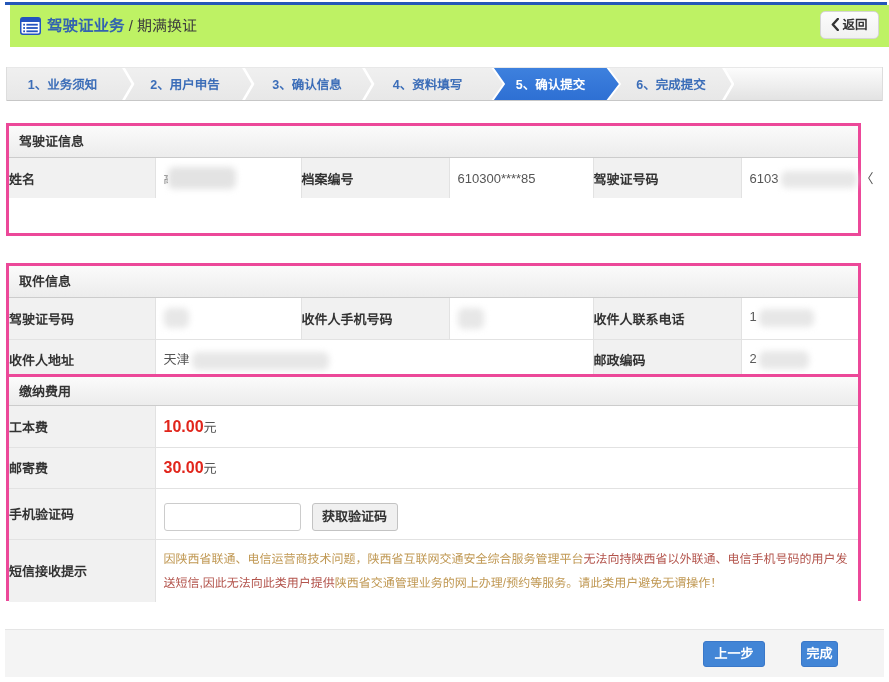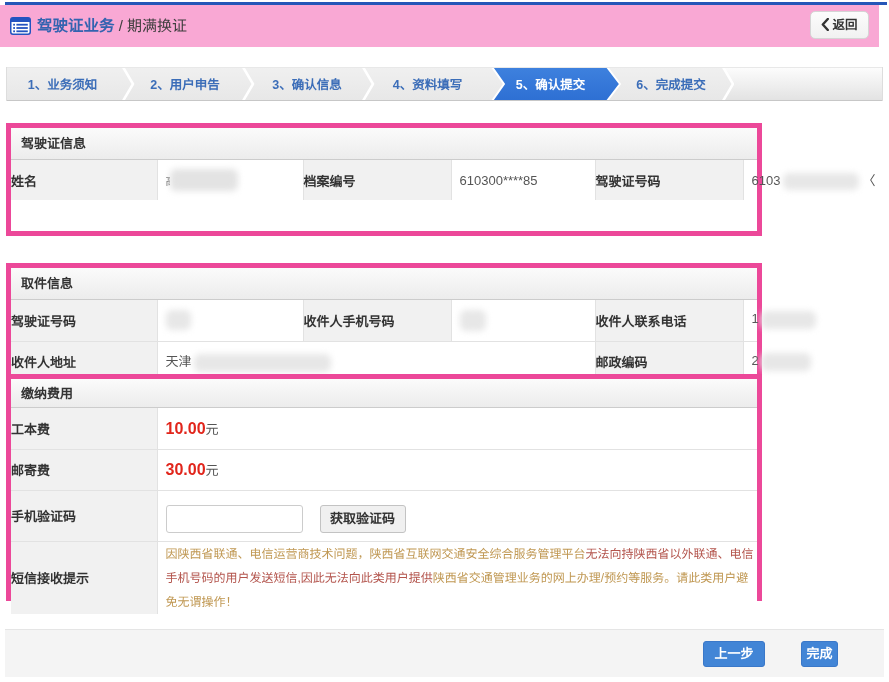--- a/index.html
+++ b/index.html
@@ -3,46 +3,46 @@
 <meta charset="utf-8">
 <title>期满换证</title>
 <style>
 * { margin:0; padding:0; box-sizing:border-box; }
 html,body { width:889px; height:682px; background:#fff; font-family:"Liberation Sans", sans-serif; }
 #page { position:relative; width:889px; height:682px; overflow:hidden; }
 .abs { position:absolute; }
 
 
 #blueline { left:5px; top:2px; width:882px; height:3px; background:#2557b8; }
-#tophead { left:0; top:5px; width:879px; height:42px; background:#f9a8d4; }
+#tophead { left:10px; top:5px; width:879px; height:42px; background:#bef264; }
 #ticon { position:absolute; left:10px; top:12px; }
 #ttitle { position:absolute; left:37px; top:0; height:41px; line-height:41px; font-size:15px; color:#3d3d3d; }
 #ttitle b { color:#3363b0; font-size:15.5px; }
 #backbtn { position:absolute; right:10px; top:6px; width:59px; height:28px; background:linear-gradient(180deg,#fcfcfc,#f1f1f1); border:1px solid #d5d5d5; border-radius:5px; font-size:12.5px; font-weight:bold; color:#333; text-align:center; line-height:26px; }
 
 
-.box { left:6px; width:756px; background:#fff; border:5px solid #ec4899; }
+.box { left:6px; width:855px; background:#fff; border:3px solid #ec4899; }
 .boxhead { height:31px; line-height:31px; background:linear-gradient(180deg,#fbfbfb,#ececec); border-bottom:1px solid #ccc; padding-left:10px; font-weight:bold; font-size:13px; color:#333; }
 table.grid { width:100%; border-collapse:collapse; table-layout:fixed; }
 table.grid td { border:1px solid #e2e2e2; font-size:13px; vertical-align:middle; }
 table.grid tr td:first-child { border-left:none; }
 table.grid tr td:last-child { border-right:none; }
 table.grid tr:first-child td { border-top:none; }
 table.grid tr:last-child td { border-bottom:none; }
 td.lbl { background:#f1f1f1; text-align:left; padding-right:6px; font-weight:bold; color:#333; font-size:12.5px; }
 td.val { background:#fff; color:#555; padding-left:8px; white-space:nowrap; }
 .blur { display:inline-block; vertical-align:middle; background:#e7e7e7; border-radius:6px; filter:blur(3px); }
 
 
 #footer { left:5px; top:629px; width:879px; height:48px; background:#f4f4f4; border-top:1px solid #e5e5e5; }
 .bluebtn { position:absolute; top:11px; height:26px; background:#4285d6; border:1px solid #3a78c9; border-radius:3px; color:#fff; font-size:13px; font-weight:bold; text-align:center; line-height:24px; }
 
 
 #vcinput { position:absolute; left:8px; top:14px; width:137px; height:28px; border:1px solid #ccc; border-radius:3px; background:#fff; }
-#vcbtn { position:absolute; left:162px; top:14px; width:86px; height:28px; background:#f0f0f0; border:1px solid #c3c3c3; border-radius:3px; font-size:13px; font-weight:bold; color:#333; text-align:center; line-height:26px; }
+#vcbtn { position:absolute; left:156px; top:14px; width:86px; height:28px; background:#f0f0f0; border:1px solid #c3c3c3; border-radius:3px; font-size:13px; font-weight:bold; color:#333; text-align:center; line-height:26px; }
 .price { color:#e1251b; font-weight:bold; font-size:16px;margin-top:22px; }
 .yuan { color:#555; font-size:13px; }
 td.val.warn { font-size:12px; line-height:24px; color:#b3544c; white-space:normal; padding-right:0; }
 .warn .tan { color:#c09853; }
 </style>
 </head>
 <body>
 <div id="page">
   <div class="abs" id="blueline"></div>
   <div class="abs" id="tophead">

